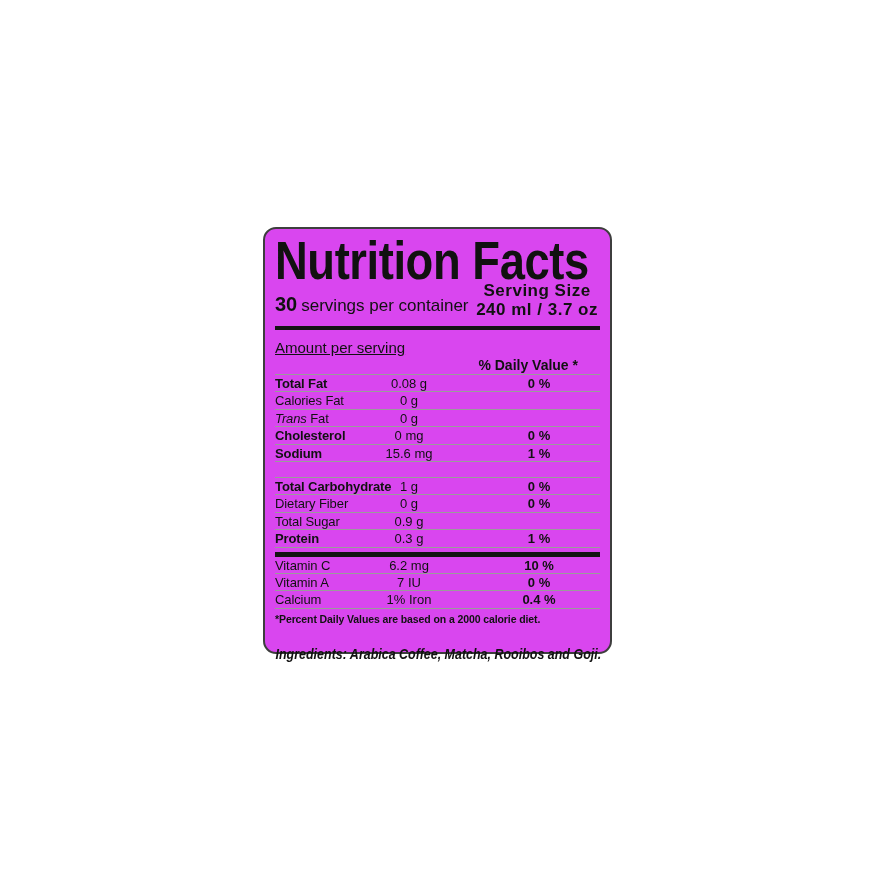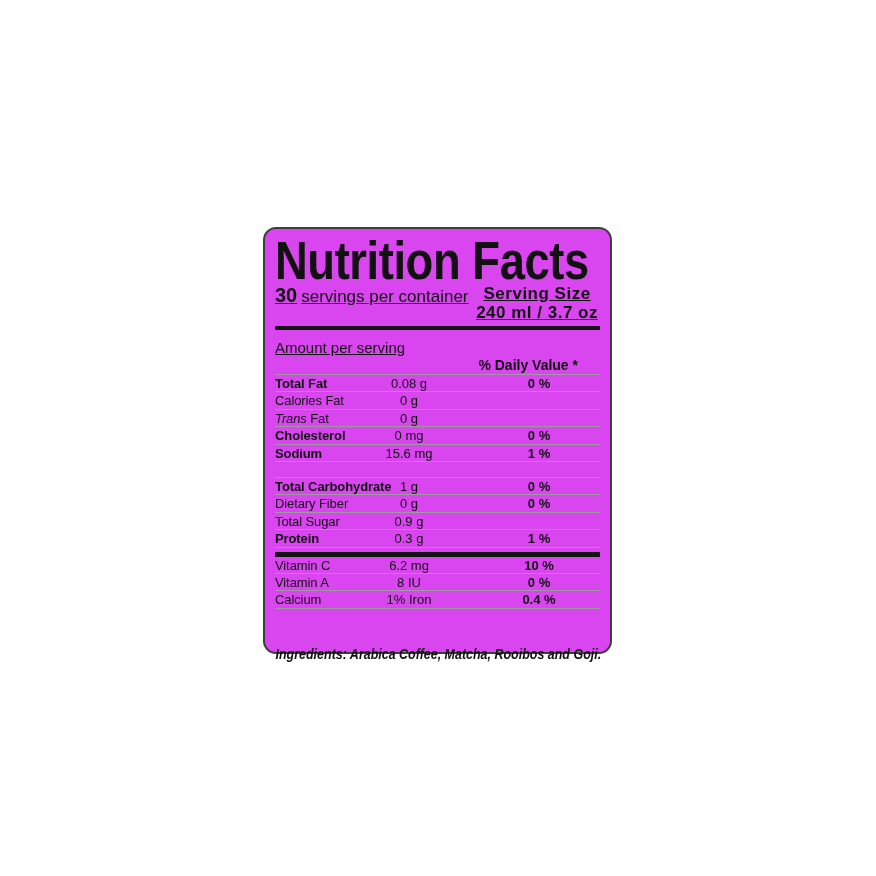--- a/index.html
+++ b/index.html
@@ -36,22 +36,22 @@
   }
   .nf-title>span{
     display:inline-block;
     transform:scaleX(0.84);
     transform-origin:0 0;
     font-weight:700;
     letter-spacing:-0.5px;
   }
 
   .nf-header{
-    display:flex;justify-content:space-between;
-    margin-top:2px;height:35px;text-decoration:underline;
+    display:flex;justify-content:space-between;align-items:flex-end;
+    margin-top:2px;height:35px;
   }
   .servings{font-size:17px;padding-bottom:3px;white-space:nowrap;}
   .servings-count{font-size:20px;font-weight:700;margin-right:4px;}
   .serving-size{
     font-weight:700;font-size:17px;letter-spacing:0.5px;
     text-align:center;line-height:1.12;padding-right:2px;white-space:nowrap;
   }
 
   .bar{width:100%;}
   .bar.thick{height:4px;background:var(--thick);margin-top:7px;}
@@ -132,24 +132,25 @@
         <div class="nf-row"><span class="lab b">Total Carbohydrate</span><span class="amt">1 g</span><span class="dv">0 %</span></div>
         <div class="nf-row"><span class="lab">Dietary Fiber</span><span class="amt">0 g</span><span class="dv">0 %</span></div>
         <div class="nf-row"><span class="lab">Total Sugar</span><span class="amt">0.9 g</span><span class="dv"></span></div>
         <div class="nf-row"><span class="lab b">Protein</span><span class="amt">0.3 g</span><span class="dv">1 %</span></div>
       </div>
 
     <div class="bar thick2"></div>
 
     <div>
         <div class="nf-row"><span class="lab">Vitamin C</span><span class="amt">6.2 mg</span><span class="dv">10 %</span></div>
-        <div class="nf-row"><span class="lab">Vitamin A</span><span class="amt">8 IU</span><span class="dv">0 %</span></div>
+        <div class="nf-row"><span class="lab">Vitamin A</span><span class="amt">7 IU</span><span class="dv">0 %</span></div>
         <div class="nf-row"><span class="lab">Calcium</span><span class="amt">1% Iron</span><span class="dv">0.4 %</span></div>
       </div>
 
+    <div class="footnote">*Percent Daily Values are based on a 2000 calorie diet.</div>
 
   </div>
 
   <div class="ingredients">
     <span>Ingredients: Arabica Coffee, Matcha, Rooibos and Goji.</span>
   </div>
 
 </div>
 
 </body></html>

